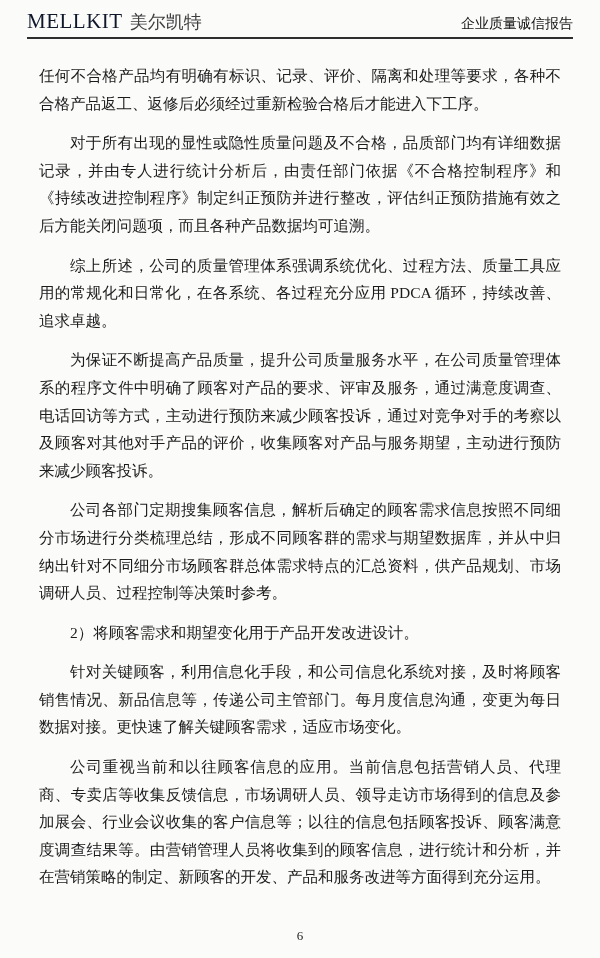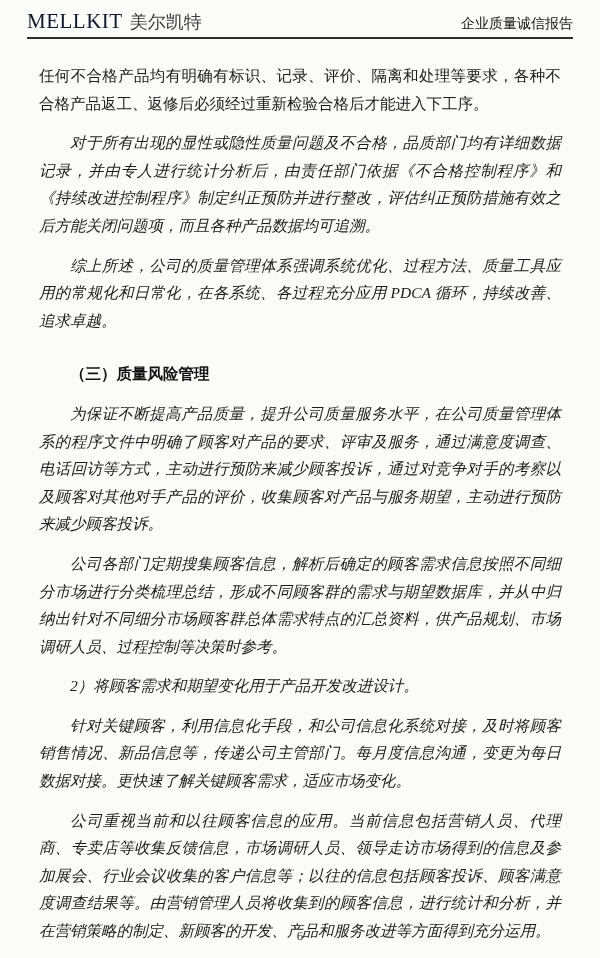--- a/index.html
+++ b/index.html
@@ -49,21 +49,21 @@
   
   .doc-body{
     position:absolute;
     left:27px;right:27px;top:50px;
     font-size:15.5px;
     line-height:27.6px;
     text-align:justify;
     color:#1b1b1b;
   }
   .doc-body p{margin:12px;}
-  .indent{text-indent:2em;font-style:italic;}
+  .indent{text-indent:2em;}
   .section-heading{
     font-weight:bold;
     text-indent:2em;
     margin-top:26px !important;
     color:#111;
   }
   
   .footer{
     position:absolute;
     left:0;right:0;bottom:14px;
@@ -82,21 +82,20 @@
       <span class="logo-latin">MELLKIT</span>
       <span class="logo-cn">美尔凯特</span>
     </div>
     <div class="header-title">企业质量诚信报告</div>
   </div>
 
   <div class="doc-body">
     <p>任何不合格产品均有明确有标识、记录、评价、隔离和处理等要求，各种不合格产品返工、返修后必须经过重新检验合格后才能进入下工序。</p>
     <p class="indent">对于所有出现的显性或隐性质量问题及不合格，品质部门均有详细数据记录，并由专人进行统计分析后，由责任部门依据《不合格控制程序》和《持续改进控制程序》制定纠正预防并进行整改，评估纠正预防措施有效之后方能关闭问题项，而且各种产品数据均可追溯。</p>
     <p class="indent">综上所述，公司的质量管理体系强调系统优化、过程方法、质量工具应用的常规化和日常化，在各系统、各过程充分应用 PDCA 循环，持续改善、追求卓越。</p>
-    <p class="section-heading">（三）质量风险管理</p>
     <p class="indent">为保证不断提高产品质量，提升公司质量服务水平，在公司质量管理体系的程序文件中明确了顾客对产品的要求、评审及服务，通过满意度调查、电话回访等方式，主动进行预防来减少顾客投诉，通过对竞争对手的考察以及顾客对其他对手产品的评价，收集顾客对产品与服务期望，主动进行预防来减少顾客投诉。</p>
     <p class="indent">公司各部门定期搜集顾客信息，解析后确定的顾客需求信息按照不同细分市场进行分类梳理总结，形成不同顾客群的需求与期望数据库，并从中归纳出针对不同细分市场顾客群总体需求特点的汇总资料，供产品规划、市场调研人员、过程控制等决策时参考。</p>
     <p class="indent">2）将顾客需求和期望变化用于产品开发改进设计。</p>
     <p class="indent">针对关键顾客，利用信息化手段，和公司信息化系统对接，及时将顾客销售情况、新品信息等，传递公司主管部门。每月度信息沟通，变更为每日数据对接。更快速了解关键顾客需求，适应市场变化。</p>
     <p class="indent">公司重视当前和以往顾客信息的应用。当前信息包括营销人员、代理商、专卖店等收集反馈信息，市场调研人员、领导走访市场得到的信息及参加展会、行业会议收集的客户信息等；以往的信息包括顾客投诉、顾客满意度调查结果等。由营销管理人员将收集到的顾客信息，进行统计和分析，并在营销策略的制定、新顾客的开发、产品和服务改进等方面得到充分运用。</p>
   </div>
 
   <div class="footer">6</div>
 
 </div>

